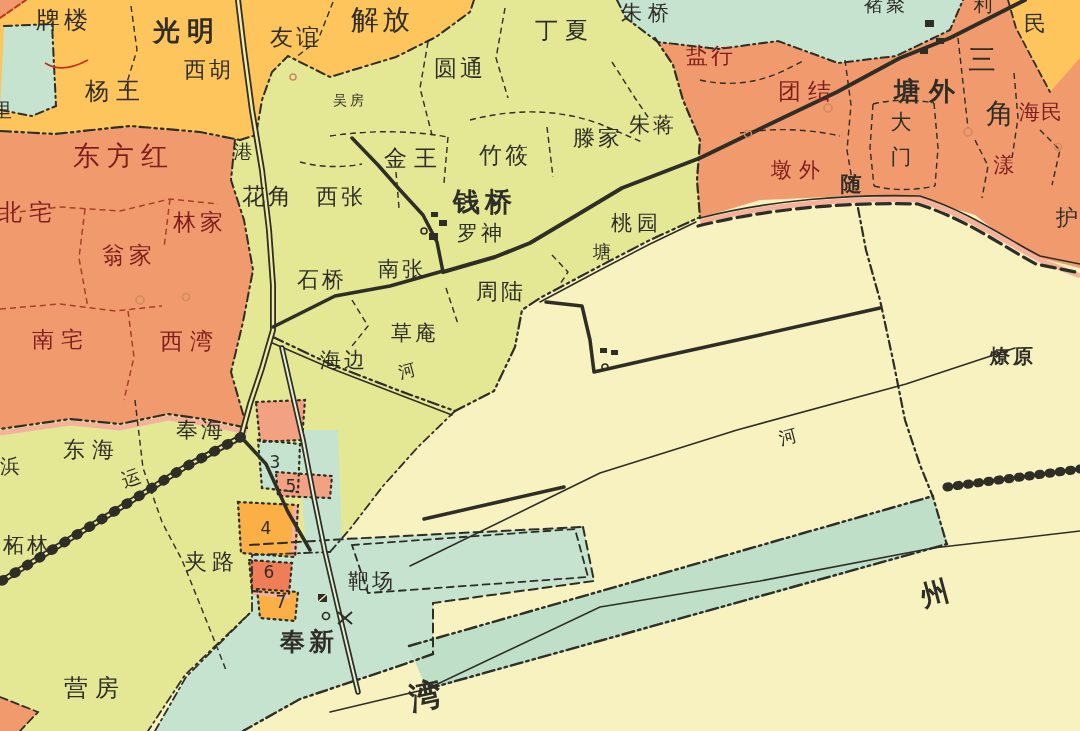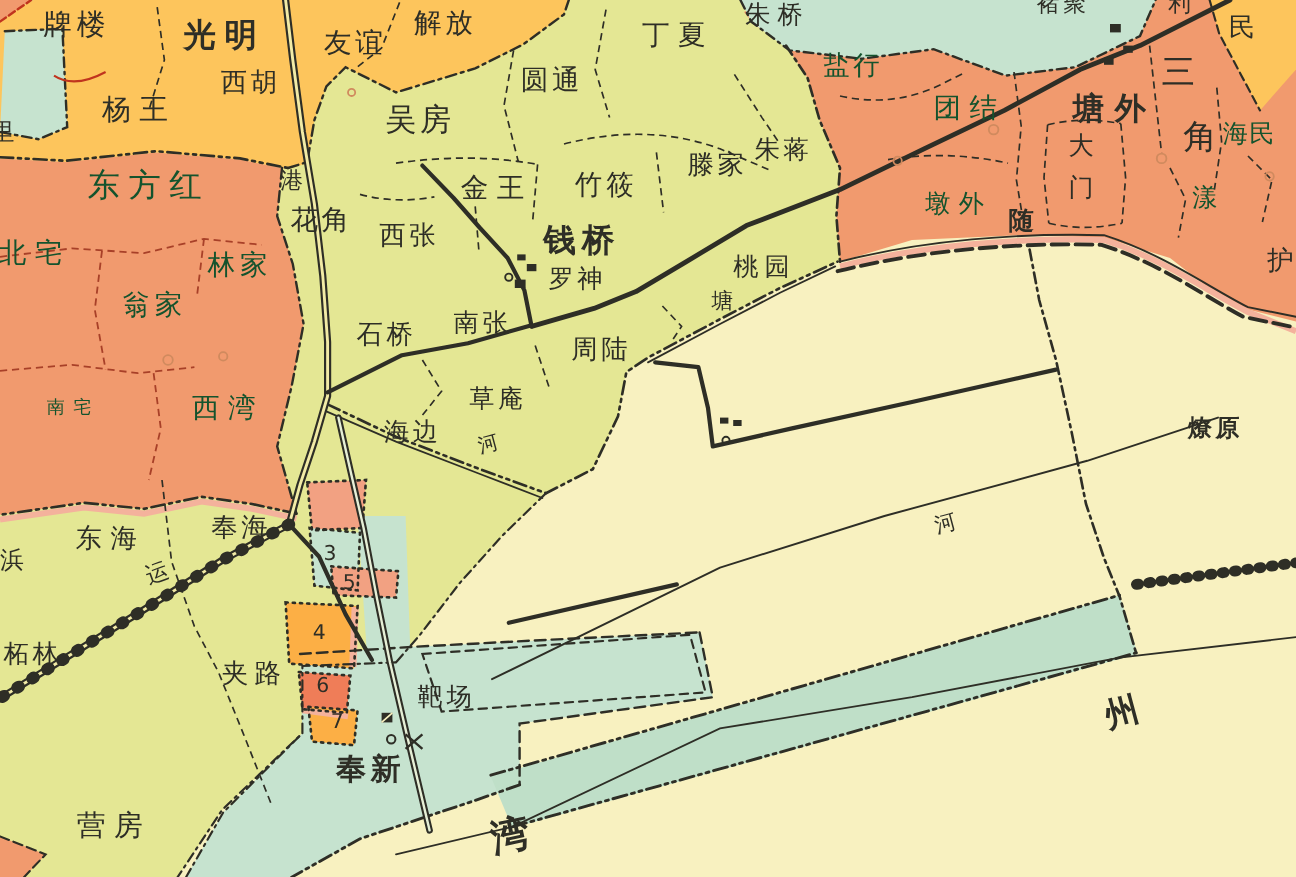--- a/index.html
+++ b/index.html
@@ -3,21 +3,21 @@
 <meta charset="utf-8">
 <style>
   html,body{margin:0;padding:0;background:#888;}
   #stage{position:relative;width:1080px;height:731px;overflow:hidden;
          background:#f8f1c0;font-family:"DejaVu Sans",sans-serif;}
   #stage svg{position:absolute;left:0;top:0;z-index:1;}
   .lbl{position:absolute;z-index:2;color:#2e2e26;white-space:nowrap;
        letter-spacing:3px;line-height:1;transform:translate(-50%,-50%);
        font-family:"DejaVu Sans",sans-serif;}
   .b{font-weight:bold;}
-  .r{color:#14532d;}
+  .r{color:#7f1d1d;}
 </style>
 </head>
 <body>
 
 <div id="stage">
 
 <svg width="1080" height="731" viewBox="0 0 1080 731">
 
   <g>
     <rect x="0" y="0" width="1080" height="731" fill="#f8f1c0"></rect>
@@ -166,44 +166,44 @@
         <circle cx="293" cy="77" r="3"></circle>
         <circle cx="748" cy="134" r="3.5"></circle>
   </g>
 </svg>
 
 <div class="lbl" style="left:64px;top:20px;font-size:24px;letter-spacing:4px">牌楼</div>
 <div class="lbl b" style="left:187px;top:30px;font-size:27px;letter-spacing:7px">光明</div>
 <div class="lbl" style="left:209px;top:70px;font-size:22px">西胡</div>
 <div class="lbl" style="left:116px;top:91px;font-size:24px;letter-spacing:7px">杨王</div>
 <div class="lbl" style="left:296px;top:37px;font-size:23px">友谊</div>
-<div class="lbl" style="left:371px;top:20px;font-size:23px">解放</div>
-<div class="lbl" style="left:350px;top:100px;font-size:26px">吴房</div>
+<div class="lbl" style="left:382px;top:20px;font-size:28px">解放</div>
+<div class="lbl" style="left:350px;top:100px;font-size:14px">吴房</div>
 <div class="lbl" style="left:460px;top:68px;font-size:23px">圆通</div>
 <div class="lbl" style="left:565px;top:30px;font-size:23px;letter-spacing:7px">丁夏</div>
 <div class="lbl" style="left:648px;top:13px;font-size:21px;letter-spacing:6px">朱桥</div>
 <div class="lbl" style="left:243px;top:151px;font-size:19px;letter-spacing:0">港</div>
-<div class="lbl" style="left:268px;top:184px;font-size:23px">花角</div>
+<div class="lbl" style="left:268px;top:196px;font-size:23px">花角</div>
 <div class="lbl" style="left:341px;top:197px;font-size:22px">西张</div>
 <div class="lbl" style="left:414px;top:158px;font-size:23px;letter-spacing:7px">金王</div>
 <div class="lbl" style="left:505px;top:155px;font-size:23px">竹筱</div>
 <div class="lbl" style="left:598px;top:138px;font-size:22px">滕家</div>
 <div class="lbl" style="left:653px;top:125px;font-size:21px">朱蒋</div>
 <div class="lbl b" style="left:485px;top:201px;font-size:27px;letter-spacing:5px">钱桥</div>
 <div class="lbl" style="left:481px;top:233px;font-size:21px">罗神</div>
 <div class="lbl" style="left:402px;top:269px;font-size:21px">南张</div>
 <div class="lbl" style="left:322px;top:280px;font-size:22px">石桥</div>
 <div class="lbl" style="left:501px;top:292px;font-size:22px">周陆</div>
 <div class="lbl" style="left:415px;top:333px;font-size:21px">草庵</div>
 <div class="lbl" style="left:344px;top:360px;font-size:21px">海边</div>
 <div class="lbl" style="left:407px;top:371px;font-size:17px;letter-spacing:0;transform:translate(-50%,-50%) rotate(-15deg)">河</div>
 <div class="lbl" style="left:637px;top:223px;font-size:21px;letter-spacing:5px">桃园</div>
 <div class="lbl" style="left:602px;top:252px;font-size:18px;letter-spacing:0">塘</div>
 <div class="lbl" style="left:92px;top:450px;font-size:22px;letter-spacing:7px">东海</div>
-<div class="lbl" style="left:201px;top:441px;font-size:22px">奉海</div>
+<div class="lbl" style="left:201px;top:430px;font-size:22px">奉海</div>
 <div class="lbl" style="left:131px;top:478px;font-size:19px;letter-spacing:0;transform:translate(-50%,-50%) rotate(-20deg)">运</div>
 <div class="lbl" style="left:10px;top:466px;font-size:20px;letter-spacing:0">浜</div>
 <div class="lbl" style="left:27px;top:545px;font-size:21px">柘林</div>
 <div class="lbl" style="left:212px;top:562px;font-size:22px;letter-spacing:5px">夹路</div>
 <div class="lbl" style="left:95px;top:688px;font-size:24px;letter-spacing:7px">营房</div>
 <div class="lbl" style="left:372px;top:581px;font-size:21px">靶场</div>
 <div class="lbl b" style="left:309px;top:641px;font-size:25px;letter-spacing:4px">奉新</div>
 <div class="lbl b" style="left:425px;top:696px;font-size:32px;letter-spacing:0;transform:translate(-50%,-50%) rotate(-12deg)">湾</div>
 <div class="lbl b" style="left:935px;top:594px;font-size:28px;letter-spacing:0;transform:translate(-50%,-50%) rotate(-15deg)">州</div>
 <div class="lbl" style="left:788px;top:437px;font-size:18px;letter-spacing:0;transform:translate(-50%,-50%) rotate(-15deg)">河</div>
@@ -220,21 +220,21 @@
 <div class="lbl" style="left:1067px;top:218px;font-size:22px;letter-spacing:0">护</div>
 <div class="lbl r" style="left:799px;top:170px;font-size:21px;letter-spacing:7px">墩外</div>
 <div class="lbl b" style="left:851px;top:184px;font-size:21px;letter-spacing:0">随</div>
 <div class="lbl" style="left:886px;top:4px;font-size:19px">褚聚</div>
 <div class="lbl" style="left:983px;top:4px;font-size:19px;letter-spacing:0">利</div>
 <div class="lbl" style="left:1035px;top:24px;font-size:22px;letter-spacing:0">民</div>
 <div class="lbl r" style="left:29px;top:212px;font-size:23px;letter-spacing:7px">北宅</div>
 <div class="lbl r" style="left:124px;top:155px;font-size:27px;letter-spacing:7px">东方红</div>
 <div class="lbl r" style="left:200px;top:222px;font-size:23px;letter-spacing:4px">林家</div>
 <div class="lbl r" style="left:129px;top:255px;font-size:23px;letter-spacing:4px">翁家</div>
-<div class="lbl r" style="left:61px;top:340px;font-size:15px;letter-spacing:7px">南宅</div>
+<div class="lbl r" style="left:61px;top:340px;font-size:22px;letter-spacing:7px">南宅</div>
 <div class="lbl r" style="left:190px;top:341px;font-size:23px;letter-spacing:7px">西湾</div>
 <div class="lbl" style="left:2px;top:110px;font-size:20px;letter-spacing:0">里</div>
 <div class="lbl" style="left:275px;top:462px;font-size:17px;letter-spacing:0">3</div>
 <div class="lbl" style="left:291px;top:486px;font-size:17px;letter-spacing:0">5</div>
 <div class="lbl" style="left:266px;top:528px;font-size:17px;letter-spacing:0">4</div>
 <div class="lbl" style="left:269px;top:572px;font-size:17px;letter-spacing:0">6</div>
 <div class="lbl" style="left:281px;top:602px;font-size:17px;letter-spacing:0">7</div>
 
 </div>
 

